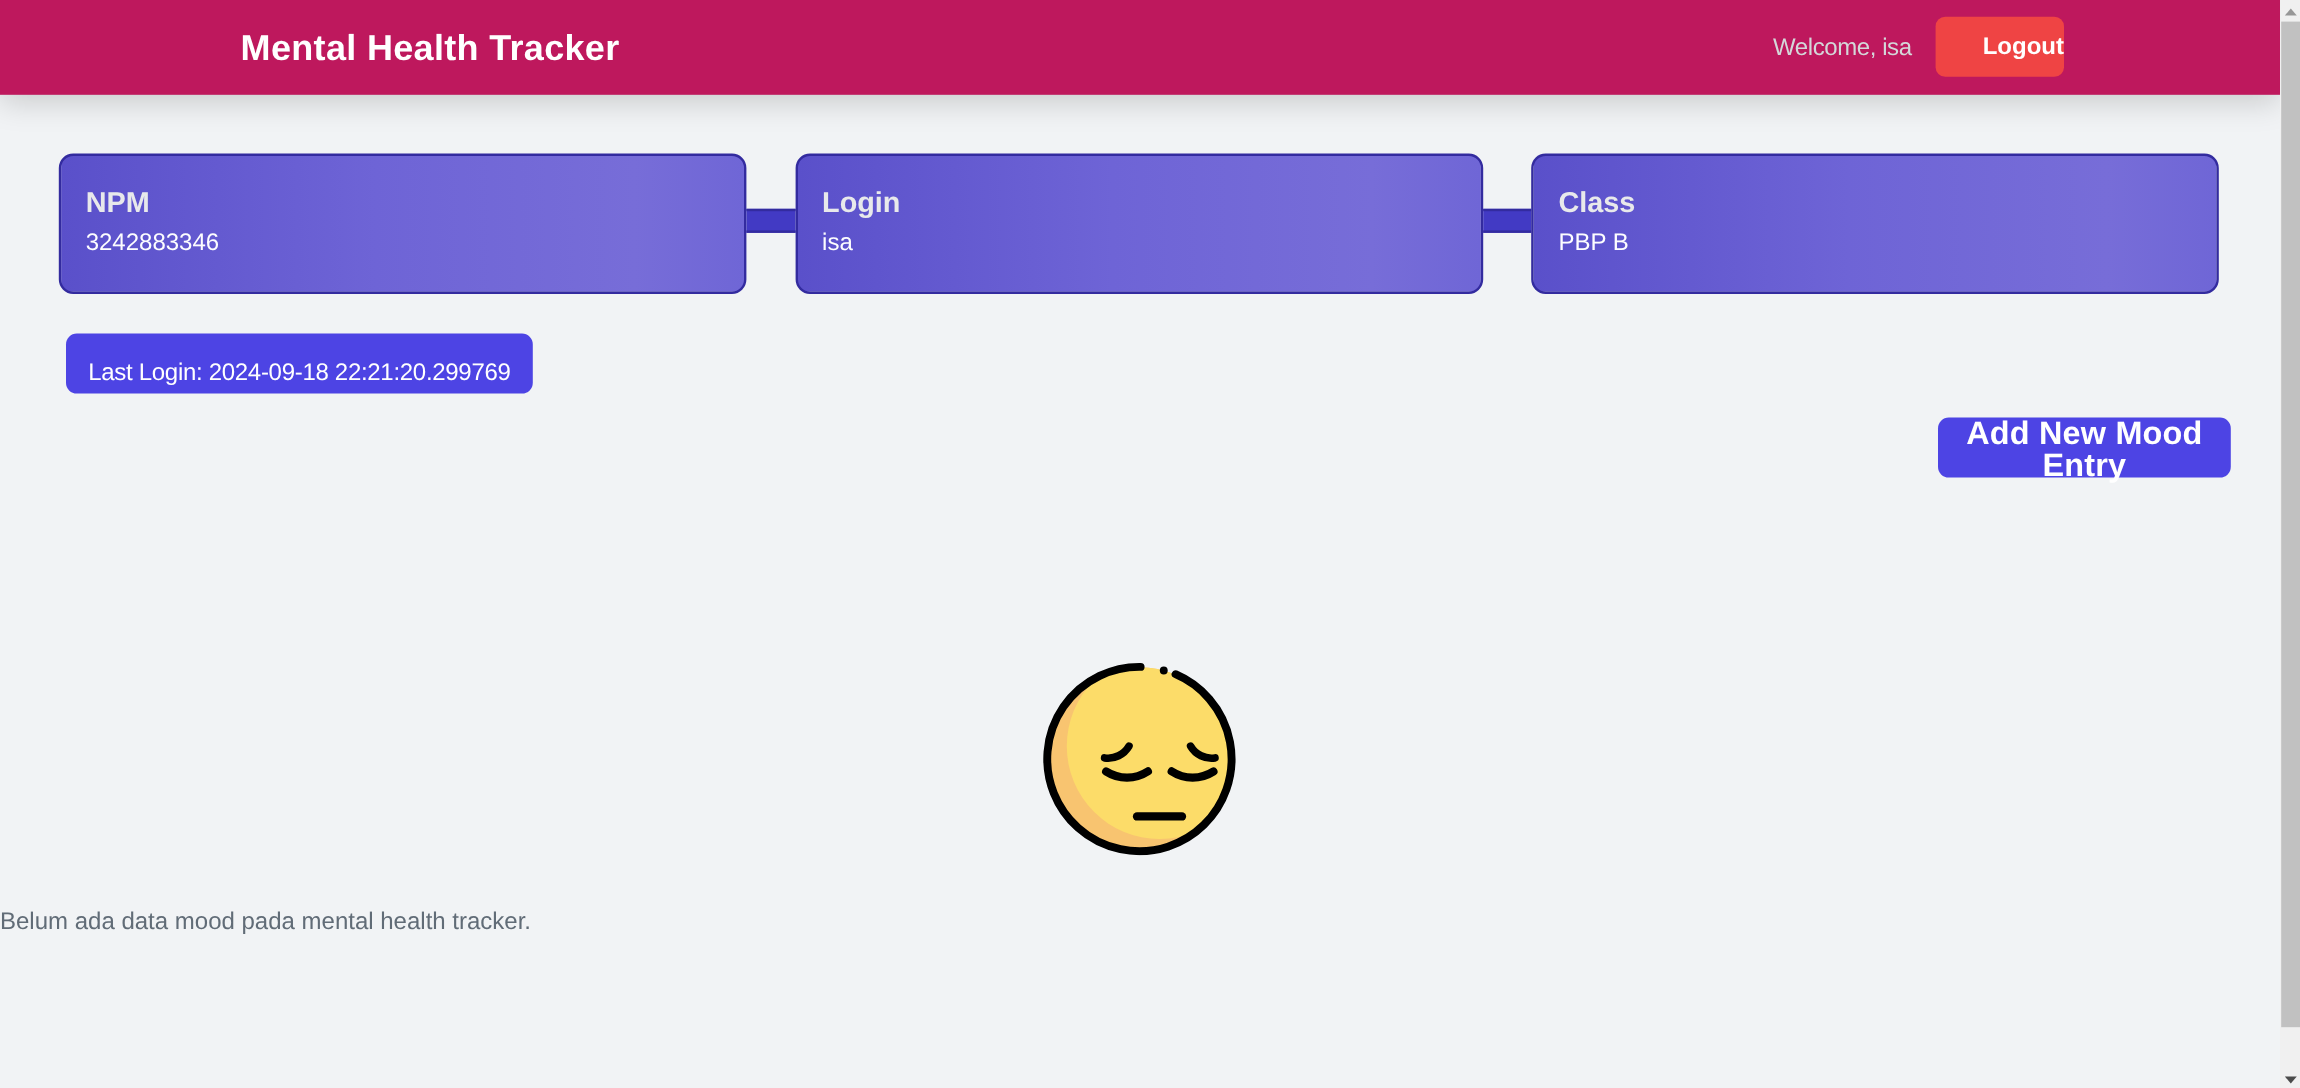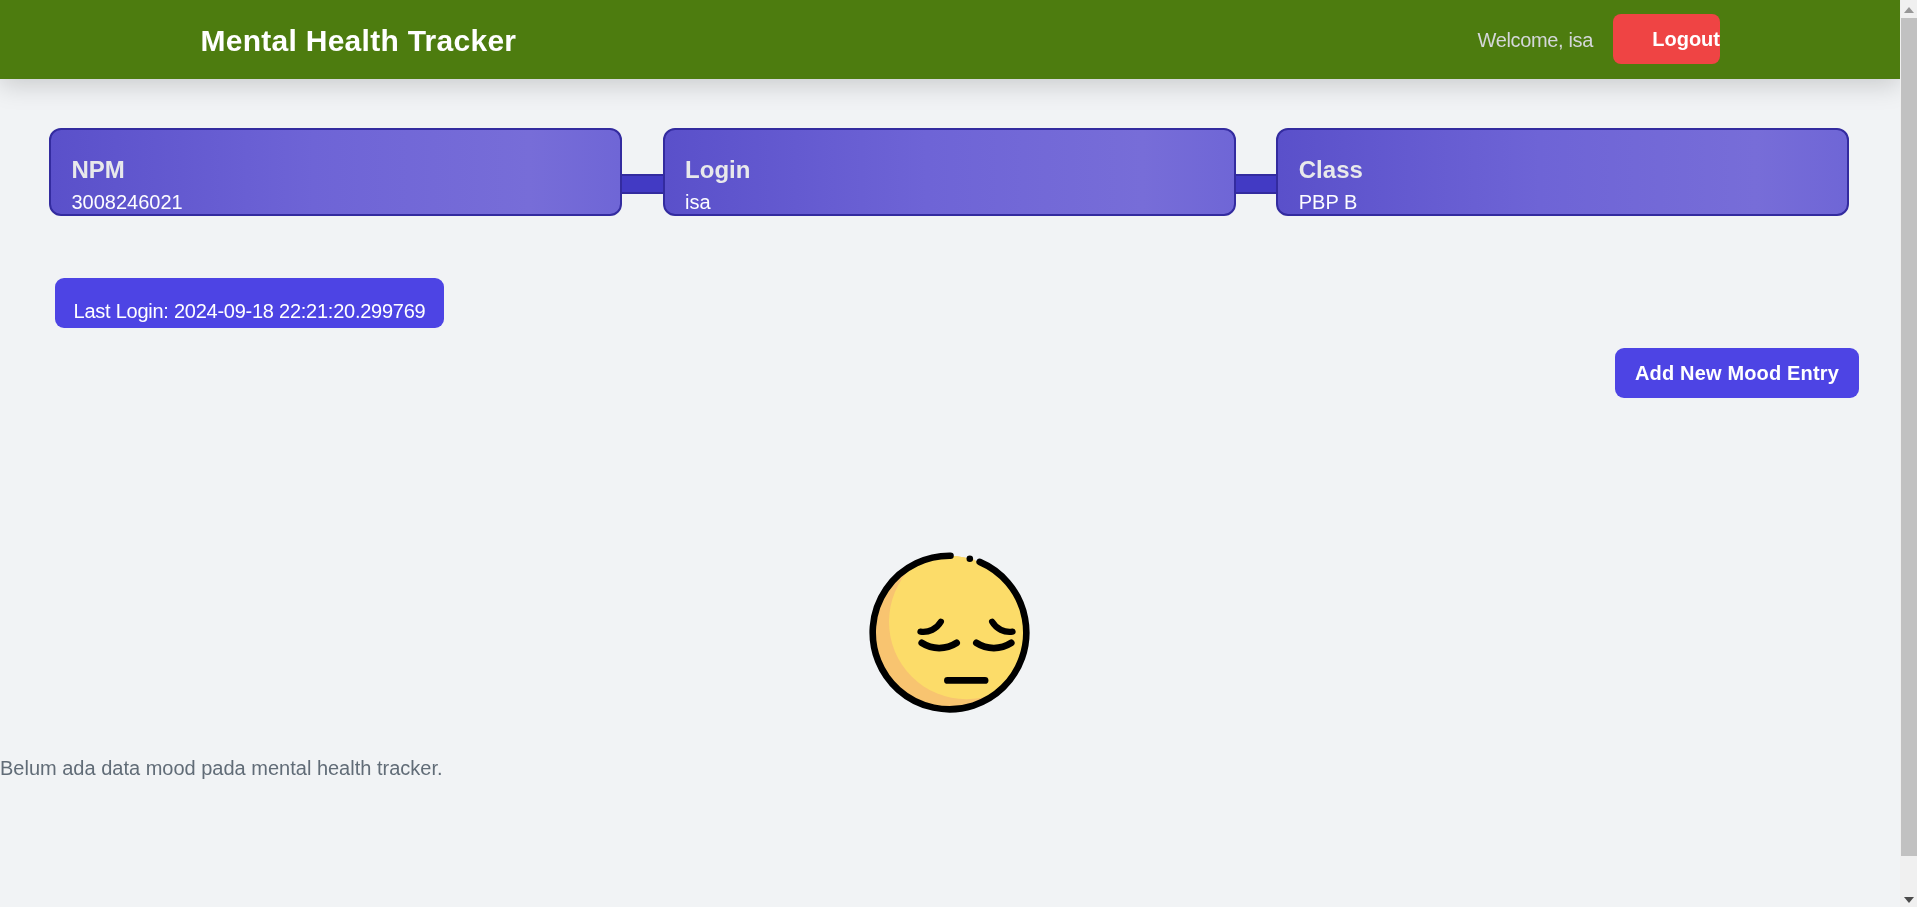--- a/index.html
+++ b/index.html
@@ -3,53 +3,53 @@
 <meta charset="utf-8">
 <title>Mental Health Tracker</title>
 <style>
   * { box-sizing: border-box; margin:0; padding:0; }
   html,body { width:1917px; height:907px; overflow:hidden; }
   body { font-family:"Liberation Sans","DejaVu Sans",sans-serif; background:#f1f3f5; }
   .viewport { position:relative; width:1917px; height:907px; overflow:hidden; background:#f1f3f5; }
   .page { position:relative; width:1900px; height:907px; overflow:hidden; }
 
   
-  .navbar { position:relative; height:79px; background:#4d7c0f;
+  .navbar { position:relative; height:79px; background:#be185d;
             box-shadow:0 6px 24px rgba(0,0,0,.17); z-index:5; }
   .brand { position:absolute; left:200.5px; top:1.5px; height:79px; display:flex; align-items:center;
            font-size:30px; font-weight:bold; color:#fff; letter-spacing:0.27px; }
   .welcome { position:absolute; right:307px; top:1px; height:79px; display:flex; align-items:center;
              font-size:20px; color:#d4d7d9; letter-spacing:-0.35px; }
   .logout { position:absolute; left:1613px; top:14px; width:107px; height:50px; padding-top:0.5px;
             background:#ef4444; color:#fff; font-family:inherit; font-weight:bold; font-size:20px;
             border:none; border-radius:8px; cursor:pointer; line-height:1;text-align:right; }
 
   
   .cards { position:absolute; left:49px; top:128px; width:1800px; height:110px; }
-  .card { position:absolute; top:0; width:572.9px; height:88px;
+  .card { position:absolute; top:0; width:572.9px; height:117px;
           border:2px solid #332b9f; border-radius:12px; color:#fff; overflow:visible;
           background:linear-gradient(to right,#5a50ca 0%, #6e64d6 46%, #776dd8 84%, #6f66d6 100%); }
   .card.c1 { left:0; }
   .card.c2 { left:613.7px; }
   .card.c3 { left:1227.4px; }
   .card h3 { position:absolute; left:20.4px; top:27.5px; font-size:24px; font-weight:bold; line-height:1; color:#e8e9eb; }
   .card p  { position:absolute; left:20.4px; top:62px; font-size:20px; line-height:1; color:#fdfdff; }
   .conn { position:absolute; top:44px; width:40.8px; height:20px; background:#423ac4;
           border-top:2px solid #332b9f; border-bottom:2px solid #332b9f; }
   .card.c1 .conn { left:571px; }
   .card.c2 .conn { left:571px; }
 
   
   .lastlogin { position:absolute; left:55px; top:278px; width:389px; height:50px; padding-top:16px;
                background:#4d44e4; color:#fff; border-radius:9px;
                display:flex; align-items:center; justify-content:center; font-size:20px; letter-spacing:-0.25px; }
 
   
   .addbtn { position:absolute; left:1615px; top:348px; width:244px; height:50px;
-            background:#4d44e4; color:#fff; font-family:inherit; font-weight:bold; font-size:20px;
+            background:#4d44e4; color:#fff; font-family:inherit; font-weight:bold; font-size:27px;
             border:none; border-radius:9px; cursor:pointer; letter-spacing:0.16px; line-height:1; }
 
   
   .emoji-wrap { position:absolute; left:869px; top:551.8px; width:161px; height:161px; }
   .emptymsg { position:absolute; left:0; top:757.5px; width:1900px; text-align:left;
               font-size:20px; color:#616c77; line-height:1; }
 
   
   .sb { position:absolute; top:0; right:0; width:17px; height:907px; background:#f0f0f0; }
   .sb-btn { position:absolute; left:0; width:17px; height:17px; }
@@ -68,21 +68,21 @@
 
   <div class="navbar">
     <div class="brand">Mental Health Tracker</div>
     <div class="welcome">Welcome, isa</div>
     <button class="logout">Logout</button>
   </div>
 
   <div class="cards">
     <div class="card c1">
       <h3>NPM</h3>
-      <p>3008246021</p>
+      <p>3242883346</p>
       <span class="conn"></span>
     </div>
     <div class="card c2">
       <h3>Login</h3>
       <p>isa</p>
       <span class="conn"></span>
     </div>
     <div class="card c3">
       <h3>Class</h3>
       <p>PBP B</p>

